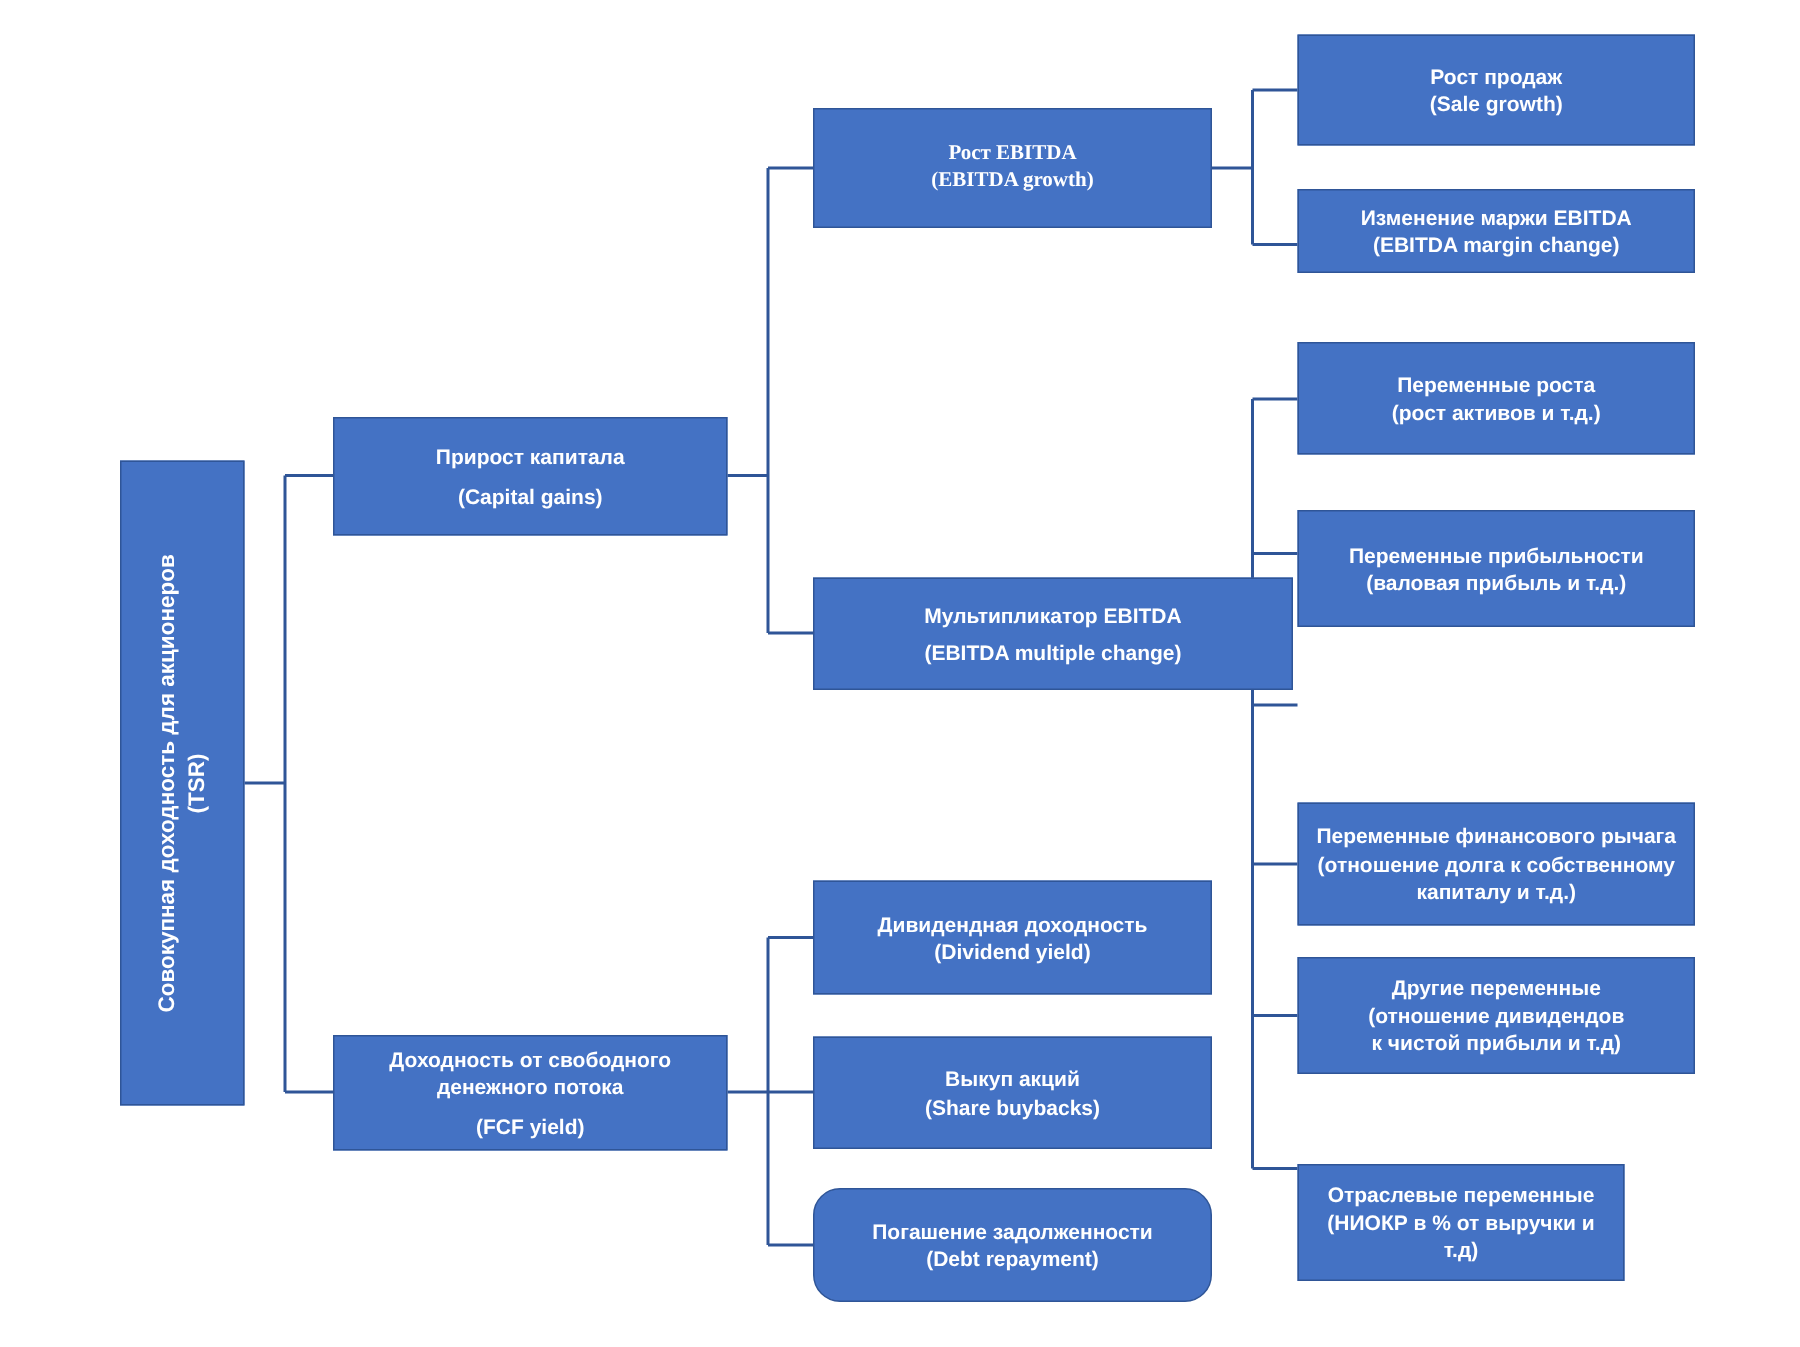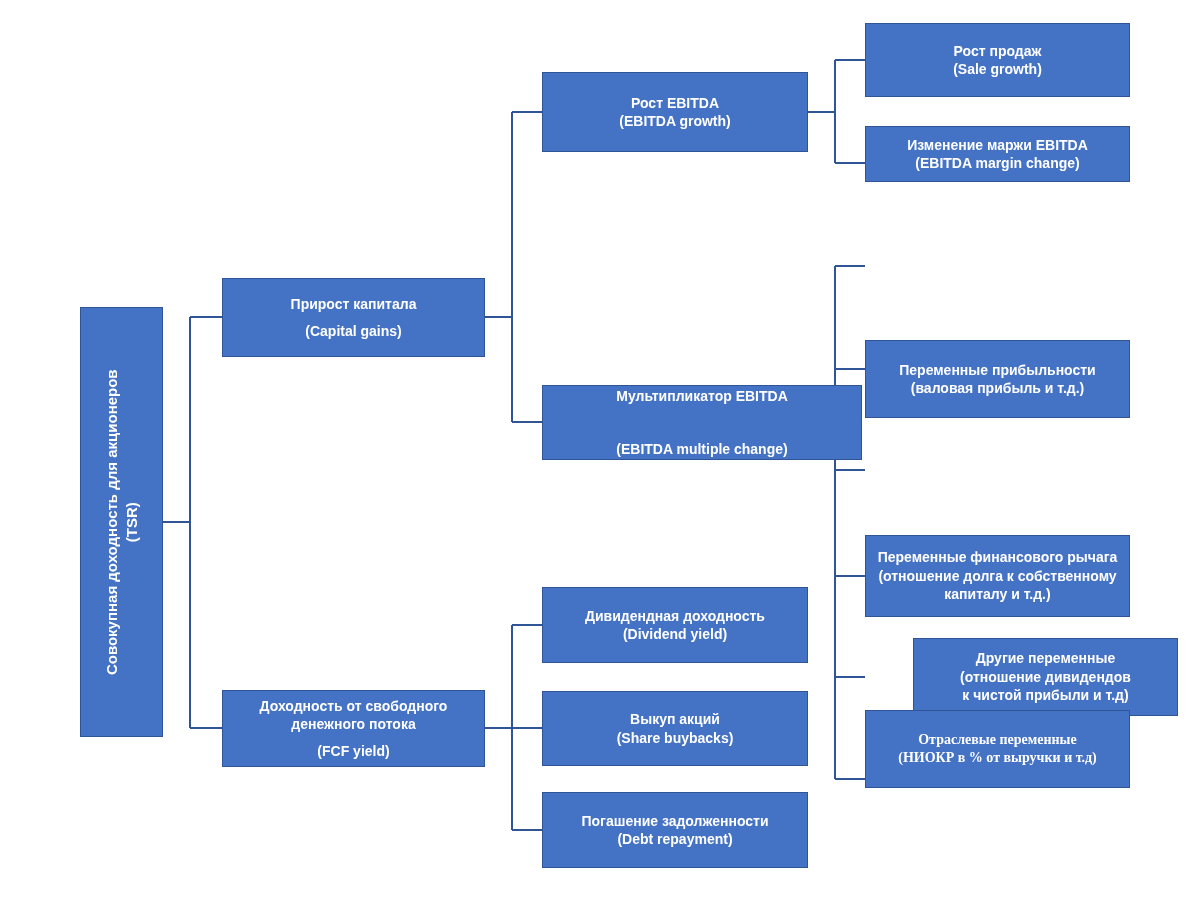--- a/index.html
+++ b/index.html
@@ -15,21 +15,21 @@
   .node{
     position:absolute;
     box-sizing:border-box;
     background:var(--box-fill,#4472C4);
     border:1.5px solid var(--box-border,#2F5597);
     color:var(--text,#ffffff);
     display:flex;flex-direction:column;
     justify-content:center;align-items:center;
     text-align:center;
     font-weight:bold;font-size:14px;line-height:1.32;
-    padding:1px 6px;
+    padding:15px 6px;
   }
   .node .t,.node .s{white-space:pre-line;}
   .node .s.gap{margin-top:8px;}
   .node-vertical{padding:0;}
   .node-vertical .rot{
     transform:rotate(-90deg);
     width:426px;
     flex:none;
     text-align:center;
     font-size:15px;
@@ -60,72 +60,76 @@
     <div class="t">Доходность от свободного
 денежного потока</div>
     <div class="s gap">(FCF yield)</div>
   </div>
 
   <div class="node" style="left:222px;top:278px;width:263px;height:79px;">
     <div class="t">Прирост капитала</div>
     <div class="s gap">(Capital gains)</div>
   </div>
 
-  <div class="node" style="left:542px;top:72px;width:266px;height:80px;">
+  <div class="node" style="left:542px;top:72px;width:266px;height:80px;font-family:Liberation Serif, serif;">
     <div class="t">Рост EBITDA</div>
     <div class="s">(EBITDA growth)</div>
   </div>
 
   <div class="node" style="left:542px;top:385px;width:320px;height:75px;justify-content:space-between;">
     <div class="t">Мультипликатор EBITDA</div>
     <div class="s">(EBITDA multiple change)</div>
   </div>
 
   <div class="node" style="left:542px;top:587px;width:266px;height:76px;">
     <div class="t">Дивидендная доходность</div>
     <div class="s">(Dividend yield)</div>
   </div>
 
   <div class="node" style="left:542px;top:691px;width:266px;height:75px;">
     <div class="t">Выкуп акций</div>
     <div class="s">(Share buybacks)</div>
   </div>
 
-  <div class="node" style="left:542px;top:792px;width:266px;height:76px;">
+  <div class="node" style="left:542px;top:792px;width:266px;height:76px;border-radius:18px;">
     <div class="t">Погашение задолженности</div>
     <div class="s">(Debt repayment)</div>
   </div>
 
   <div class="node" style="left:865px;top:23px;width:265px;height:74px;">
     <div class="t">Рост продаж</div>
     <div class="s">(Sale growth)</div>
   </div>
 
   <div class="node" style="left:865px;top:126px;width:265px;height:56px;">
     <div class="t">Изменение маржи EBITDA</div>
     <div class="s">(EBITDA margin change)</div>
   </div>
 
+  <div class="node" style="left:865px;top:228px;width:265px;height:75px;">
+    <div class="t">Переменные роста</div>
+    <div class="s">(рост активов и т.д.)</div>
+  </div>
 
   <div class="node" style="left:865px;top:340px;width:265px;height:78px;">
     <div class="t">Переменные прибыльности</div>
     <div class="s">(валовая прибыль и т.д.)</div>
   </div>
 
 
   <div class="node" style="left:865px;top:535px;width:265px;height:82px;">
     <div class="t">Переменные финансового рычага</div>
     <div class="s">(отношение долга к собственному
 капиталу и т.д.)</div>
   </div>
 
-  <div class="node" style="left:865px;top:638px;width:265px;height:78px;margin-left:48px;">
+  <div class="node" style="left:865px;top:638px;width:265px;height:78px;">
     <div class="t">Другие переменные</div>
     <div class="s">(отношение дивидендов
 к чистой прибыли и т.д)</div>
   </div>
 
-  <div class="node" style="left:865px;top:710px;width:265px;height:78px;font-family:Liberation Serif, serif;">
+  <div class="node" style="left:865px;top:776px;width:218px;height:78px;">
     <div class="t">Отраслевые переменные</div>
     <div class="s">(НИОКР в % от выручки и т.д)</div>
   </div>
 
 </div>
 
 </body></html>

